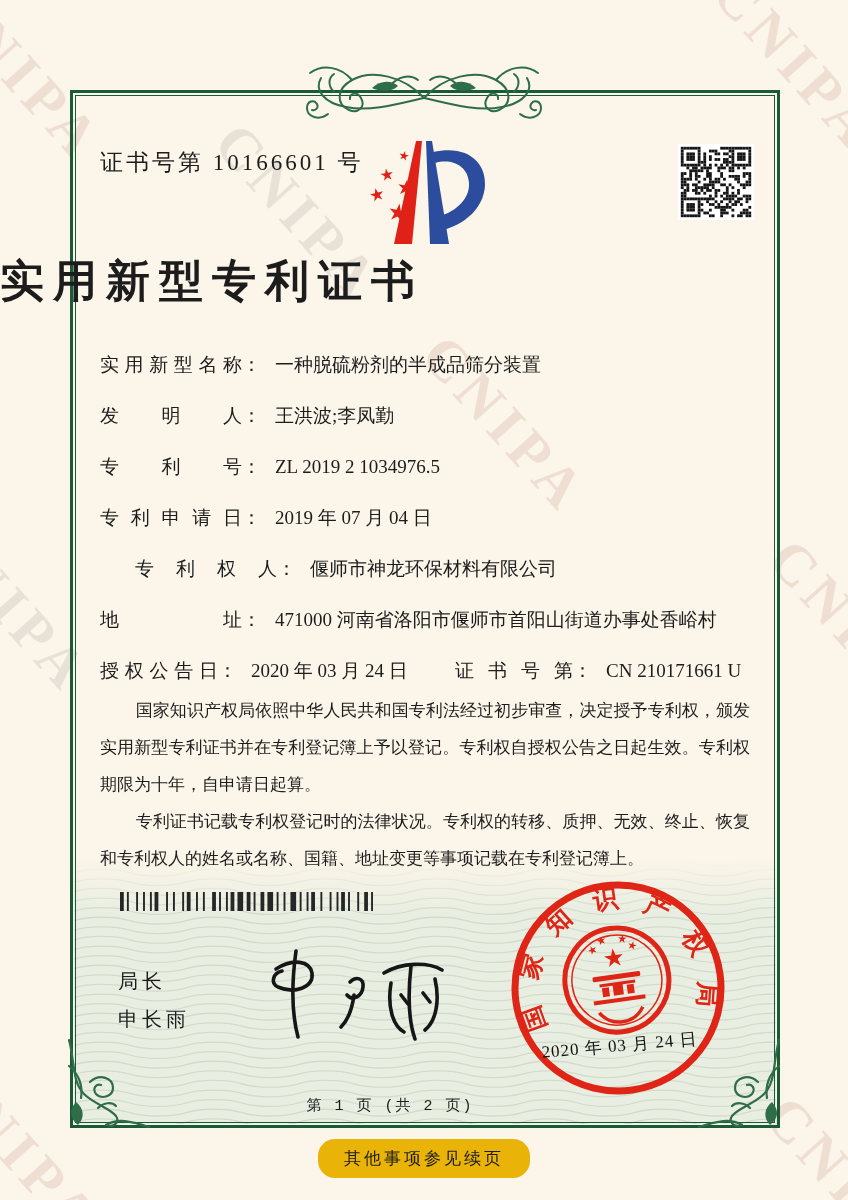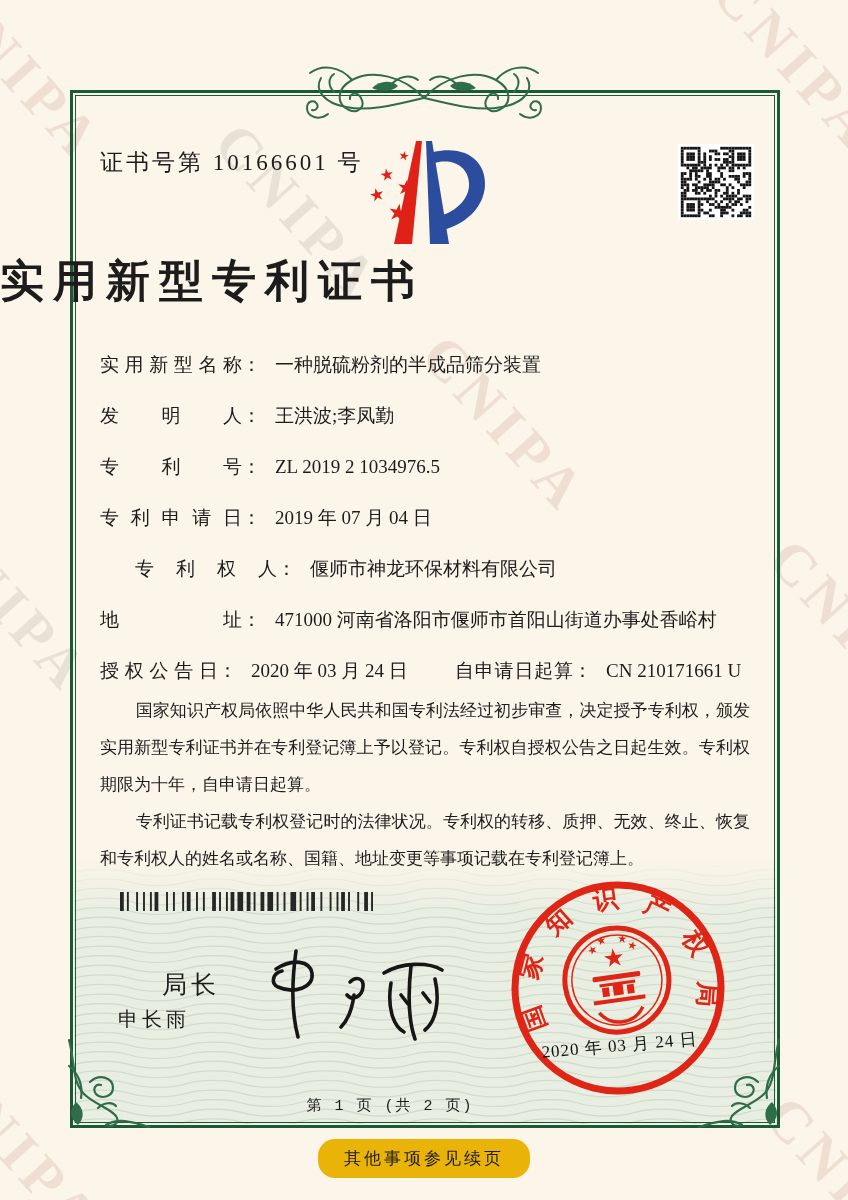--- a/index.html
+++ b/index.html
@@ -54,22 +54,22 @@
   .val { margin-left:14px; }
   .grant2 { position:absolute; left:355px; top:0; white-space:nowrap; }
 
   
   .body-text { position:absolute; left:100px; top:692px; width:650px; z-index:4;
                font-size:17px; line-height:2.18; text-align:justify; }
   .body-text p { text-indent:2.1em; }
 
   
   .barcode { position:absolute; left:120px; top:892px; z-index:4; }
-  .signer-title { position:absolute; left:118px; top:968px; font-size:25px;
-                  letter-spacing:4px; z-index:4;margin-left:44px; }
+  .signer-title { position:absolute; left:118px; top:968px; font-size:20px;
+                  letter-spacing:4px; z-index:4; }
   .signer-name  { position:absolute; left:118px; top:1006px; font-size:20px;
                   letter-spacing:4px; z-index:4;text-align:center; }
   .signature { position:absolute; left:248px; top:935px; z-index:5; }
   .seal { position:absolute; left:508px; top:878px; z-index:4; transform:rotate(-8deg); }
   .seal-date { position:absolute; left:512px; top:1034px; width:215px; text-align:center;
                font-size:17px; letter-spacing:1px; z-index:6; transform:rotate(-5deg);
                color:#111; }
   .page-num { position:absolute; left:70px; top:1096px; width:640px; text-align:center;
               font-size:15px; letter-spacing:2px; z-index:4;font-family:Liberation Mono, monospace; }
   .note { position:absolute; left:50%; top:1139px; transform:translateX(-50%);
@@ -518,21 +518,21 @@
     <span class="lbl">专利申请日</span><span>：</span><span class="val">2019 年 07 月 04 日</span>
   </div>
   <div class="row" style="top:556px;margin-left:35px;">
     <span class="lbl">专利权人</span><span>：</span><span class="val">偃师市神龙环保材料有限公司</span>
   </div>
   <div class="row" style="top:607px;">
     <span class="lbl">地址</span><span>：</span><span class="val">471000 河南省洛阳市偃师市首阳山街道办事处香峪村</span>
   </div>
   <div class="row" style="top:658px;">
     <span class="lbl5">授权公告日</span><span>：</span><span class="val">2020 年 03 月 24 日</span>
-    <span class="grant2"><span class="lbl5">自申请日起算</span><span>：</span><span class="val">CN 210171661 U</span></span>
+    <span class="grant2"><span class="lbl5">证书号第</span><span>：</span><span class="val">CN 210171661 U</span></span>
   </div>
 
   <div class="body-text">
     <p>国家知识产权局依照中华人民共和国专利法经过初步审查，决定授予专利权，颁发实用新型专利证书并在专利登记簿上予以登记。专利权自授权公告之日起生效。专利权期限为十年，自申请日起算。</p>
     <p>专利证书记载专利权登记时的法律状况。专利权的转移、质押、无效、终止、恢复和专利权人的姓名或名称、国籍、地址变更等事项记载在专利登记簿上。</p>
   </div>
 
   <svg id="barcode" class="barcode" width="258" height="19" viewBox="0 0 258 19">
       <rect x="0.00" y="0" width="3.78" height="19" fill="#262626"></rect>
       <rect x="6.91" y="0" width="1.89" height="19" fill="#262626"></rect>

